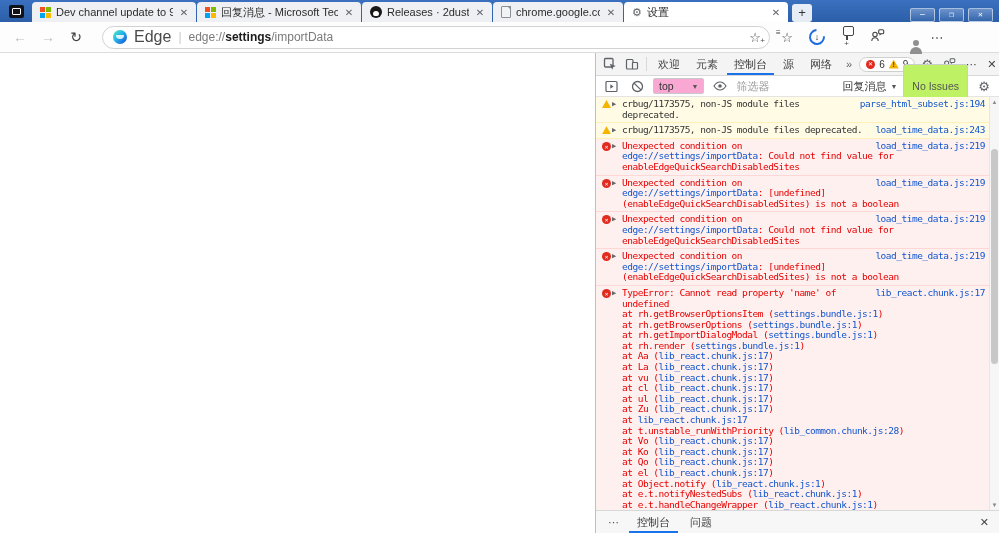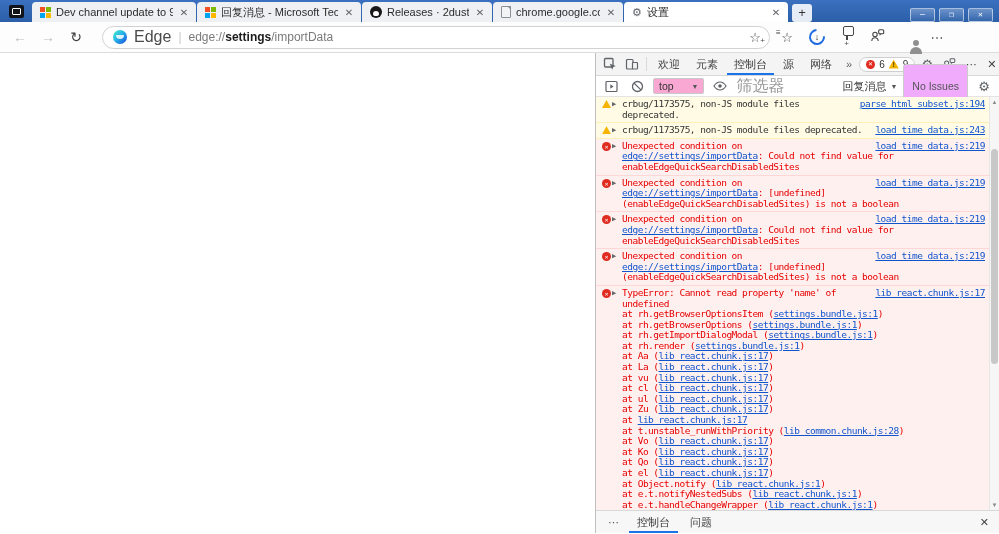--- a/index.html
+++ b/index.html
@@ -76,38 +76,38 @@
   .warn-tri { width:10px; height:9px; background:#f5b400; clip-path:polygon(50% 0,100% 100%,0 100%); position:relative; }
   .warn-tri::after { content:"!"; position:absolute; inset:0; color:#4d3800; font-size:7px; line-height:10px; text-align:center; font-weight:bold; }
   .badge-num { font-size:10px; color:#333; }
   .dt-gear { font-size:13px; color:#5f6368; line-height:1; }
   .dt-x { font-size:11px; color:#444; padding:0 4px; }
 
   
   .con-bar { height:21px; background:#fff; border-bottom:1px solid #e4e4e4; display:flex; align-items:center; padding:0 5px; gap:6px; font-size:11px; color:#333; }
   .ctx-select { width:100px; height:16px; border:1px solid #c9c9c9; background:#f9a8d4; border-radius:2px; display:flex; align-items:center; padding:0 5px; gap:4px; font-size:10.5px; color:#333; }
   .ctx-select .caret-d { margin-left:auto; font-size:7px; color:#555; }
-  .filter { border:none; outline:none; font-size:16px; width:92px; color:#333; background:transparent; }
+  .filter { border:none; outline:none; font-size:11px; width:92px; color:#333; background:transparent; }
   .filter::placeholder { color:#9a9a9a; }
   .lvl { display:flex; align-items:center; gap:4px; margin-left:8px; white-space:nowrap; }
   .lvl .caret-d { font-size:7px; color:#555; }
-  .no-issues { border:1px solid #cccccc; border-radius:3px; background:#f0abfc; color:#555; font-size:10.5px; padding:15px 8px; white-space:nowrap; }
+  .no-issues { border:1px solid #cccccc; border-radius:3px; background:#bef264; color:#555; font-size:10.5px; padding:15px 8px; white-space:nowrap; }
 
   
   .console { position:relative; flex:1; overflow:hidden; background:#fff; }
   .con-scroll { position:absolute; inset:0 10px 0 0; overflow:hidden; font-family:"DejaVu Sans Mono",monospace; font-size:9.5px; letter-spacing:-0.5px; line-height:10.6px; }
   .crow { position:relative; padding:2px 4px 2px 26px; word-wrap:break-word; }
   .crow.warning { background:#fffbe5; border-bottom:1px solid #fff0b8; color:#333; }
   .crow.error { background:#fff0f0; border-bottom:1px solid #ffd7d7; color:#e60000; }
   .crow .licon { position:absolute; left:6px; top:3px; }
   .crow.warning .licon { width:9px; height:8px; background:#f5b400; clip-path:polygon(50% 0,100% 100%,0 100%); }
   .crow.error .licon { width:9px; height:9px; border-radius:50%; background:#df2b20; }
   .crow.error .licon::after { content:"✕"; position:absolute; inset:0; color:#fff; font-size:6px; line-height:9px; text-align:center; letter-spacing:0; }
   .crow .caret { position:absolute; left:16px; top:2px; color:#696969; font-size:7px; }
-  .crow a { color:#1155cc; text-decoration:underline; cursor:pointer; }
+  .crow a { color:#1155cc; cursor:pointer; }
   .crow .src { float:right; margin-left:8px; }
   .stack { }
 
   
   .vscroll { position:absolute; top:0; right:0; bottom:0; width:10px; background:#f6f6f6; border-left:1px solid #e6e6e6; }
   .vscroll .up, .vscroll .dn { position:absolute; left:0; right:0; text-align:center; font-size:6px; color:#8a8a8a; line-height:10px; }
   .vscroll .up { top:0; } .vscroll .dn { bottom:0; }
   .vthumb { position:absolute; left:1px; right:1px; top:52px; height:215px; background:#c8c8c8; border-radius:4px; }
 
   

